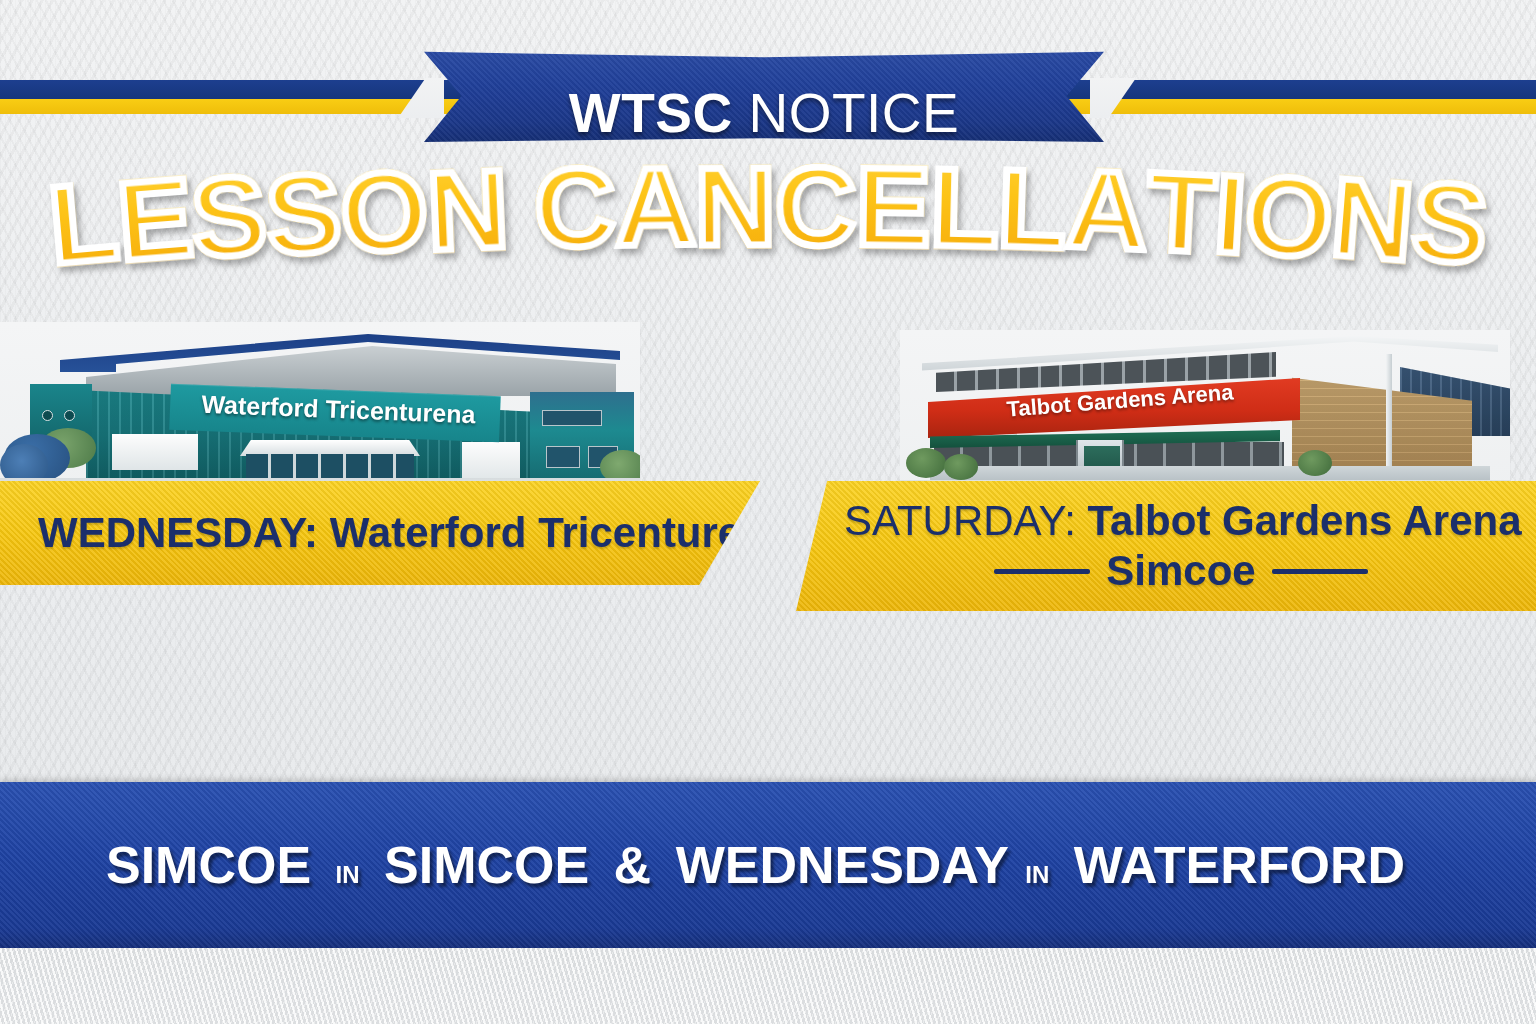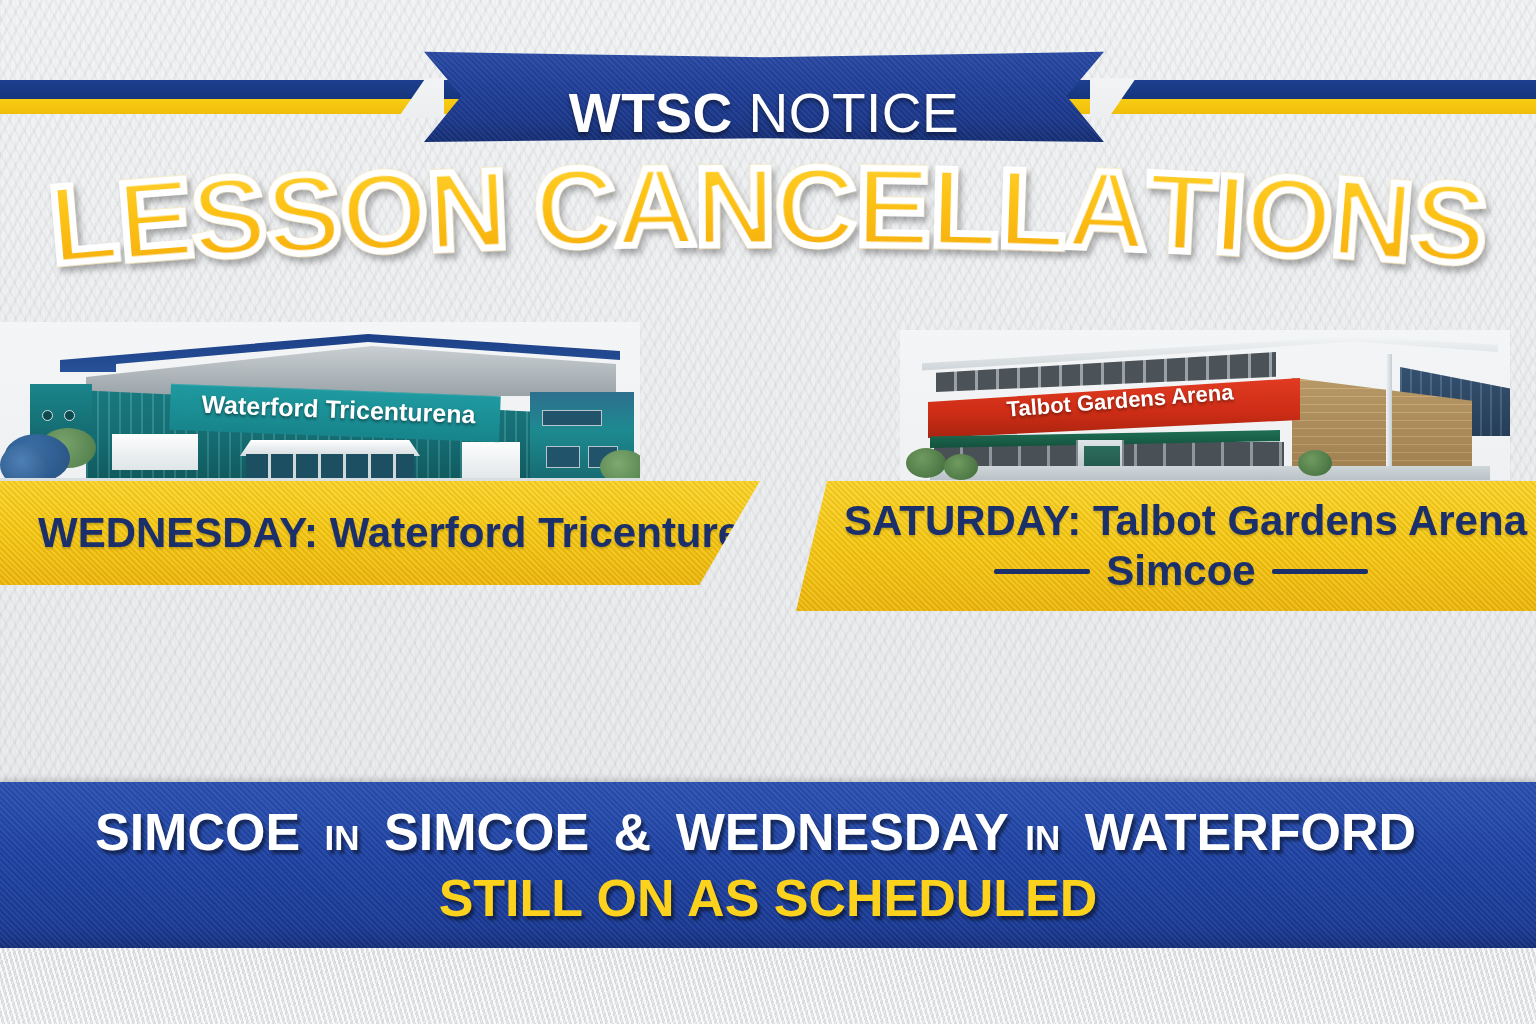--- a/index.html
+++ b/index.html
@@ -322,21 +322,21 @@
     clip-path:polygon(4.2% 0, 100% 0, 100% 100%, 0 100%);
     filter:drop-shadow(0 5px 5px rgba(0,0,0,0.20));
     display:flex; flex-direction:column; justify-content:center;
     padding-left:48px; padding-right:18px;
   }
   #banner-saturday .line1{
     color:#1b2f6b; font-size:42px; white-space:nowrap;
     text-shadow:0 2px 2px rgba(0,0,0,0.18);
     text-align:center;
   }
-  #banner-saturday .line1 .day{ font-weight:bold; }
+  #banner-saturday .line1 .day{ font-weight:normal; }
   #banner-saturday .line1 .place{ font-weight:bold; }
   #banner-saturday .line2{
     display:flex; align-items:center; justify-content:center; gap:16px;
     margin-top:2px;
   }
   #banner-saturday .line2 .dash{
     display:block; width:96px; height:5px; background:#1b2f6b; border-radius:2px;
   }
   #banner-saturday .line2 .city{
     color:#1b2f6b; font-size:42px; font-weight:bold; white-space:nowrap;
@@ -354,21 +354,21 @@
   }
   #bottom-line1{
     color:#ffffff;
     font-family:"Liberation Sans Narrow","Liberation Sans",sans-serif;
     font-weight:bold;
     font-size:52px;
     white-space:nowrap;
     letter-spacing:0px;
     text-shadow:3px 4px 3px rgba(0,0,0,0.45);
   }
-  #bottom-line1 .sm{ font-size:35px; }
+  #bottom-line1 .sm{ font-size:24px; }
   #bottom-line2{
     margin-top:6px;
     color:#fcd21c;
     font-family:"Liberation Sans Narrow","Liberation Sans",sans-serif;
     font-weight:bold;
     font-size:52px;
     white-space:nowrap;
     text-shadow:3px 4px 3px rgba(0,0,0,0.45);
   }
 </style>
@@ -461,17 +461,16 @@
   <div id="bottom-panel">
     <div id="bottom-line1">
       <span style="margin-right: 10px;">SIMCOE</span>
       <span class="sm" style="margin-right: 10px;">IN</span>
       <span style="margin-right: 10px;">SIMCOE</span>
       <span style="margin-right: 10px;">&amp;</span>
       <span style="margin-right: 2px;">WEDNESDAY</span>
       <span class="sm" style="margin-right: 10px;">IN</span>
       <span style="margin-right: 25px;">WATERFORD</span>
     </div>
-    <div id="bottom-line2">STILL ON AS SCHEDULED</div>
   </div>
 
   <div id="bottom-texture"></div>
 </div>
 
 </body></html>

